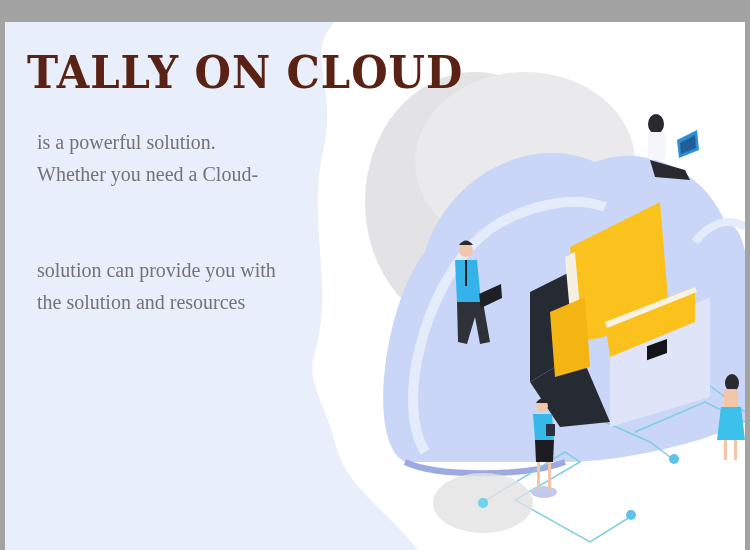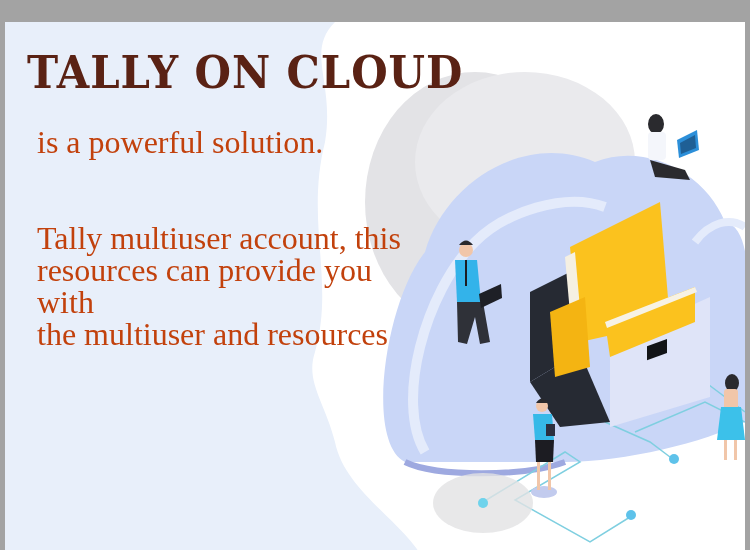--- a/index.html
+++ b/index.html
@@ -25,23 +25,23 @@
       color: #5a2214;
       line-height: 1;
       transform: scaleX(0.93);
       transform-origin: left top;
     }
     .body-text {
       position: absolute; left: 32px; top: 104px;
       width: 380px;
       margin: 0;
       font-family: "Liberation Serif", serif;
-      font-size: 32px;
+      font-size: 20px;
       line-height: 32px;
-      color: #c2410c;
+      color: #737373;
     }
   </style>
 </head>
 <body>
 
 <div class="frame">
 
   <svg class="art" viewBox="0 0 740 540" xmlns="http://www.w3.org/2000/svg">
 
     <path d="M330 0 L740 0 L740 540 L420 540 C 400 500, 340 470, 330 420 C 320 380, 300 360, 310 330 C 330 260, 300 200, 320 120 C 330 60, 300 30, 330 0 Z" fill="#ffffff"></path>
@@ -114,19 +114,19 @@
       <path d="M716 385 L736 385 L740 418 L712 418 Z" fill="#3cc1ea"></path>
       <rect x="719" y="418" width="3" height="20" fill="#f1c6a9"></rect>
       <rect x="729" y="418" width="3" height="20" fill="#f1c6a9"></rect>
     </g>
   </svg>
 
   <h1 class="title">TALLY ON CLOUD</h1>
 
   <p class="body-text">
     <span>is a powerful solution.</span><br>
+    <span>Whether you need a Cloud-</span><br>
     <br>
     <br>
-    <span>Tally multiuser account, this</span><br>
-    <span>resources can provide you with</span><br>
-    <span>the multiuser and resources</span><br>
+    <span>solution can provide you with</span><br>
+    <span>the solution and resources</span><br>
   </p>
 </div>
 
 </body></html>

